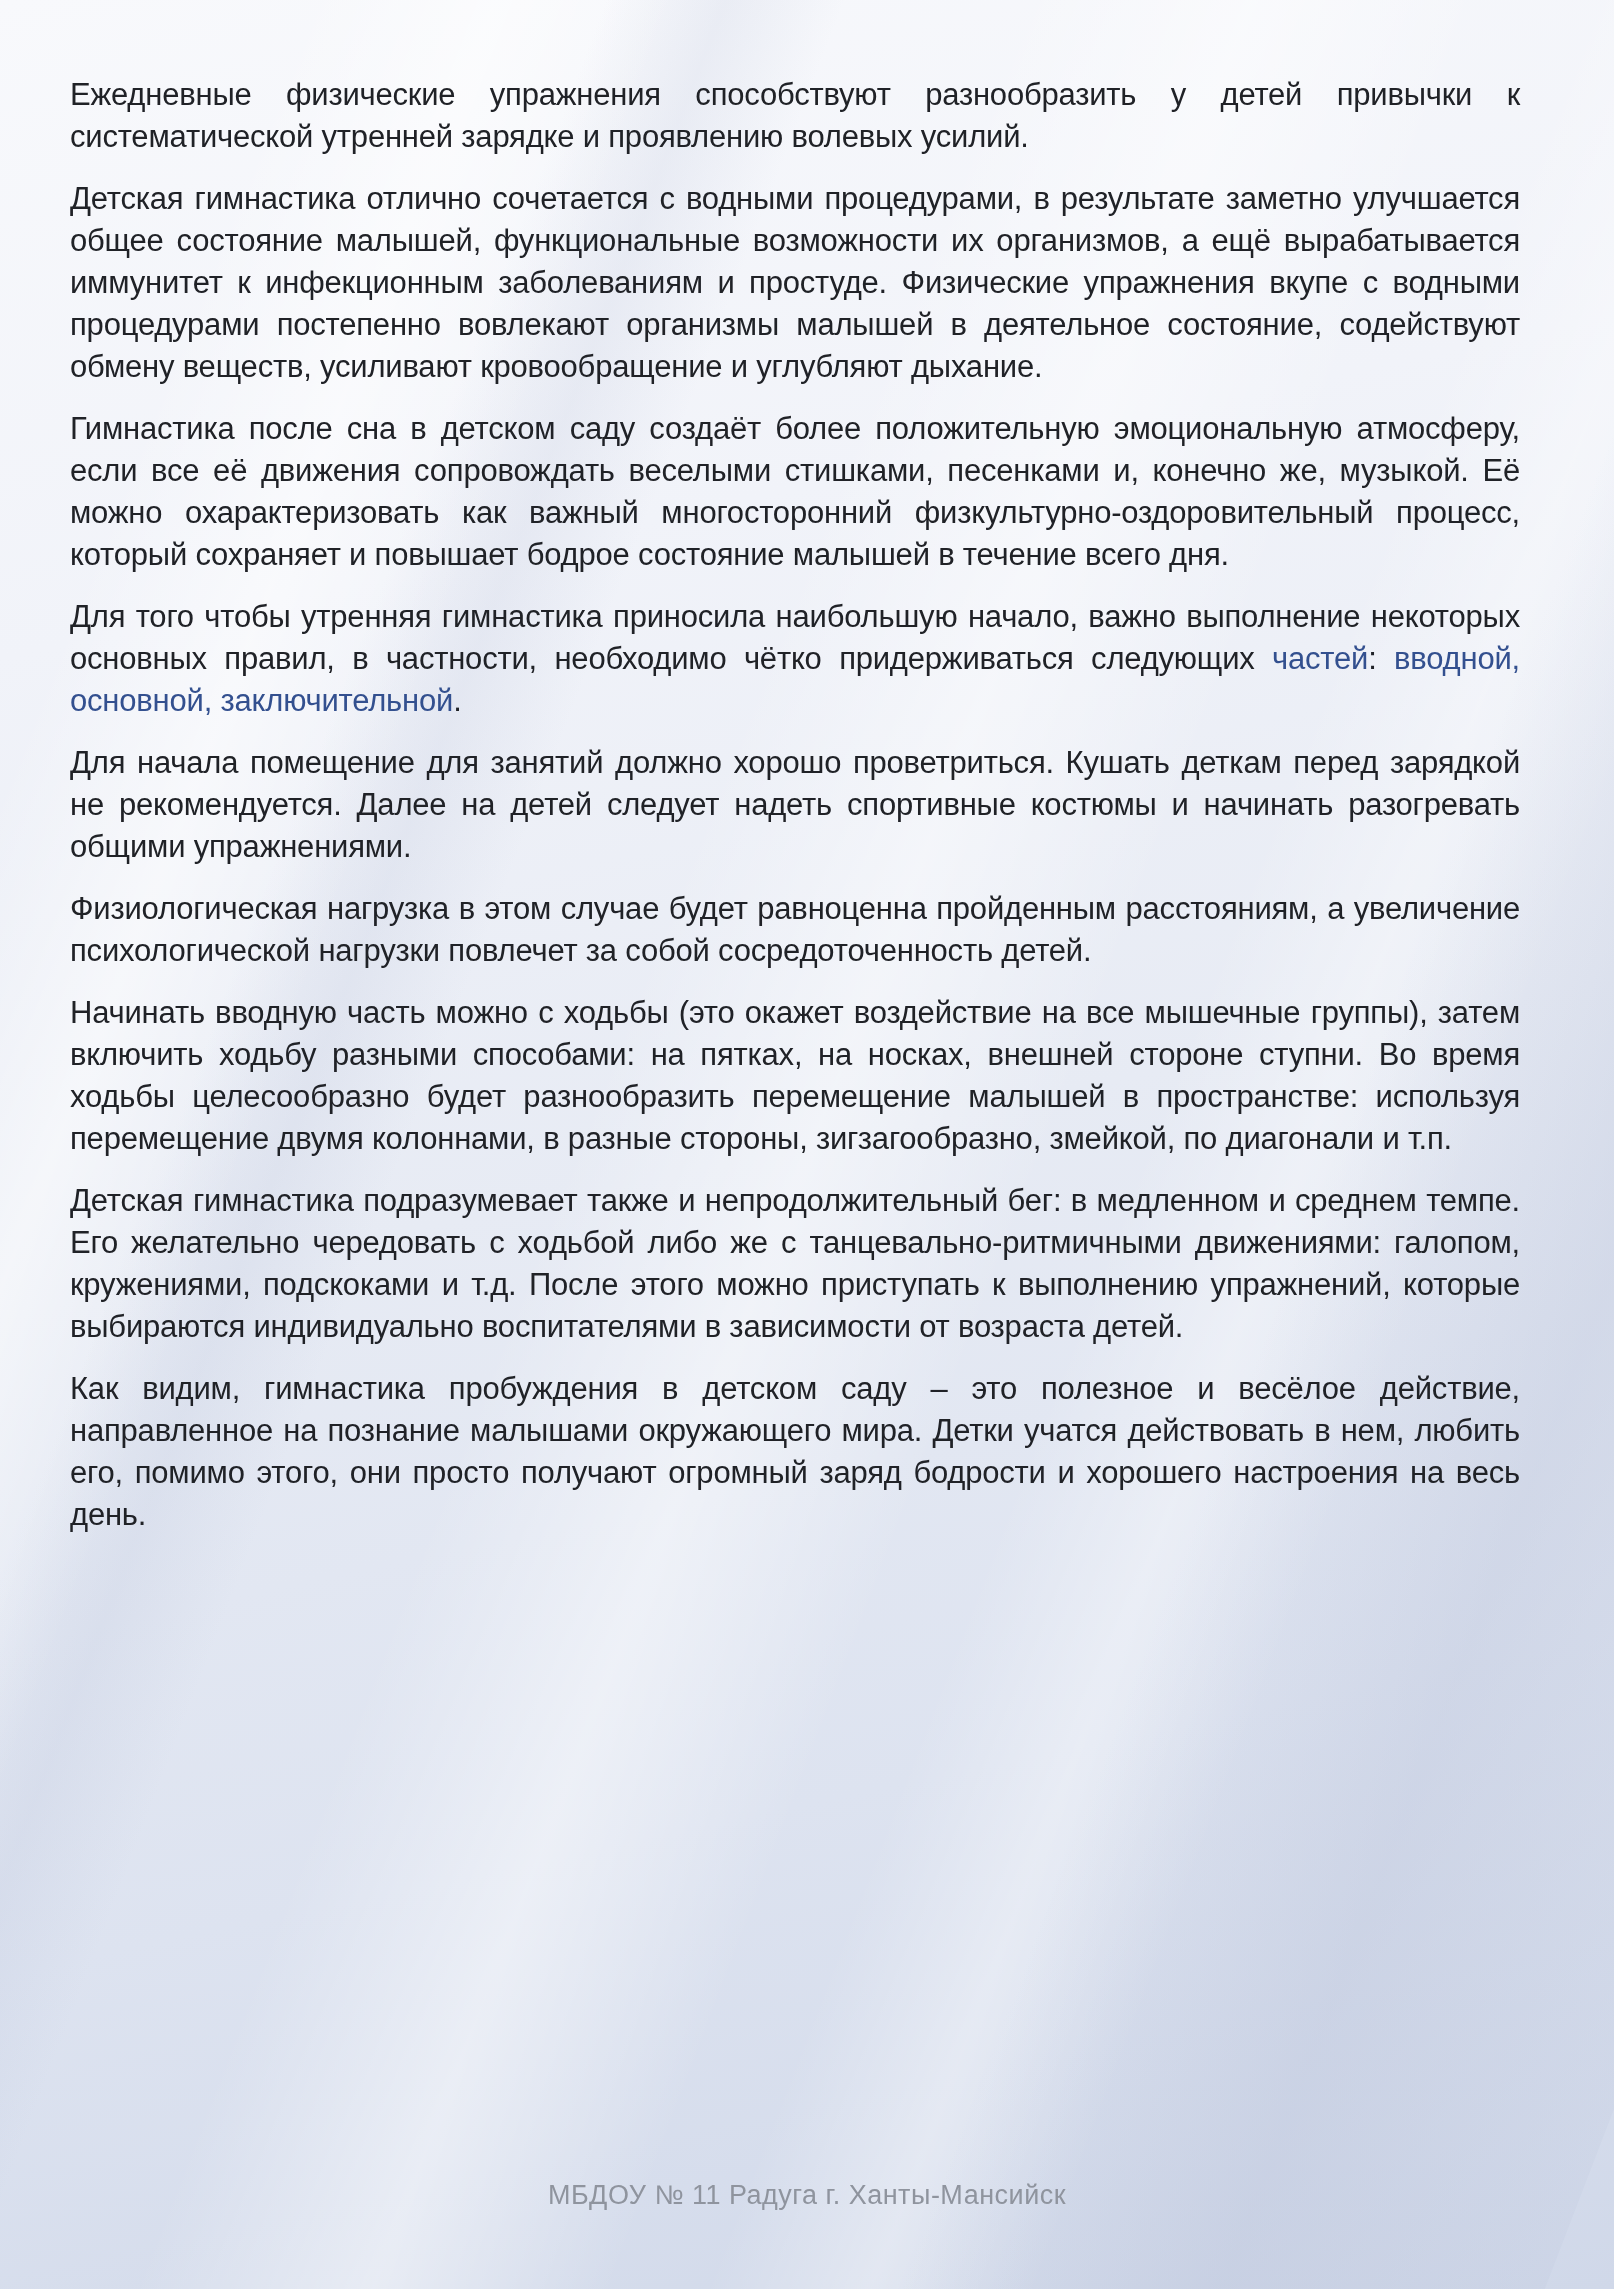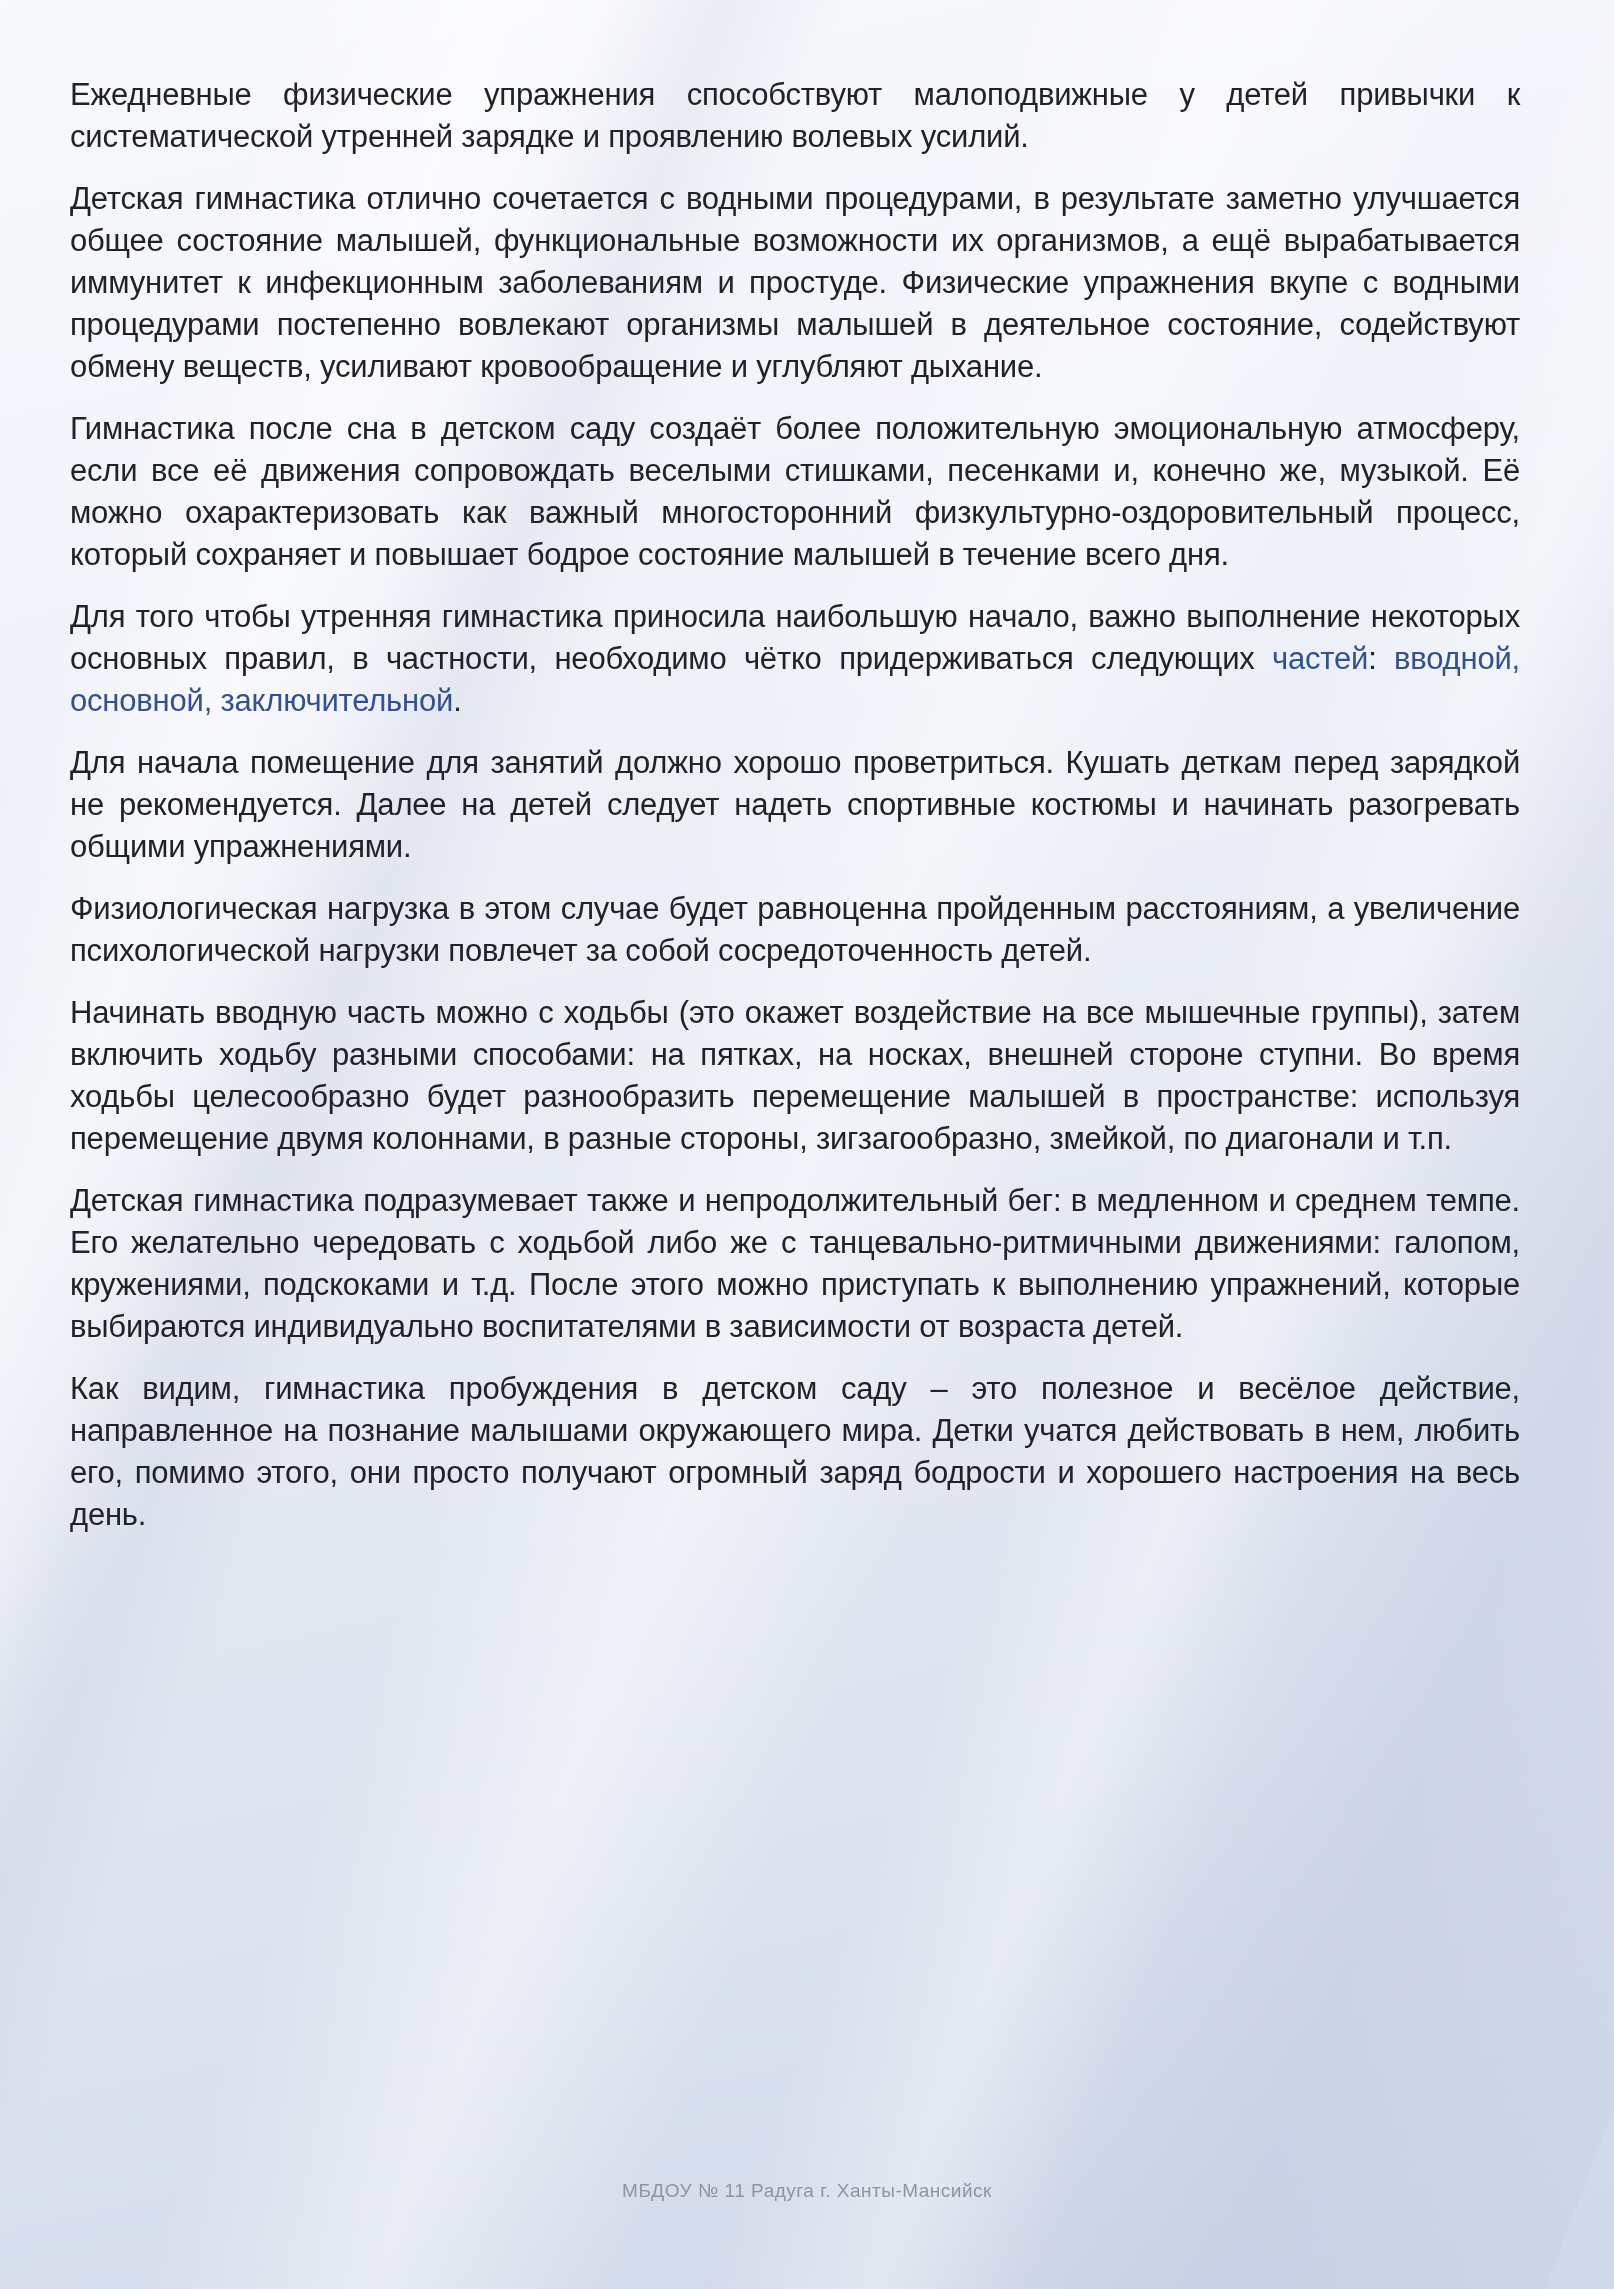--- a/index.html
+++ b/index.html
@@ -82,37 +82,37 @@
     color: var(--accent, #33508f);
     font-weight: normal;
   }
 
   .footer {
     position: absolute;
     top: 2180px;
     left: 0;
     right: 0;
     text-align: center;
-    font-size: 19px;
+    font-size: 27px;
     letter-spacing: 0.5px;
     color: var(--footer-text, #8f949e);
   }
 </style>
 </head>
 <body>
 
 <div class="decor s1"></div>
 <div class="decor s5"></div>
 <div class="decor s2"></div>
 <div class="decor s3"></div>
 <div class="decor s4"></div>
 
 <main class="page">
   <article class="article">
-      <p class="para"><span>Ежедневные физические упражнения способствуют малоподвижные у детей привычки к систематической утренней зарядке и проявлению волевых усилий.</span></p>
+      <p class="para"><span>Ежедневные физические упражнения способствуют разнообразить у детей привычки к систематической утренней зарядке и проявлению волевых усилий.</span></p>
       <p class="para"><span>Детская гимнастика отлично сочетается с водными процедурами, в результате заметно улучшается общее состояние малышей, функциональные возможности их организмов, а ещё вырабатывается иммунитет к инфекционным заболеваниям и простуде. Физические упражнения вкупе с водными процедурами постепенно вовлекают организмы малышей в деятельное состояние, содействуют обмену веществ, усиливают кровообращение и углубляют дыхание.</span></p>
       <p class="para"><span>Гимнастика после сна в детском саду создаёт более положительную эмоциональную атмосферу, если все её движения сопровождать веселыми стишками, песенками и, конечно же, музыкой. Её можно охарактеризовать как важный многосторонний физкультурно-оздоровительный процесс, который сохраняет и повышает бодрое состояние малышей в течение всего дня.</span></p>
       <p class="para"><span>Для того чтобы утренняя гимнастика приносила наибольшую начало, важно выполнение некоторых основных правил, в частности, необходимо чётко придерживаться следующих </span><span class="accent">частей</span><span>: </span><span class="accent">вводной, основной, заключительной</span><span>.</span></p>
       <p class="para"><span>Для начала помещение для занятий должно хорошо проветриться. Кушать деткам перед зарядкой не рекомендуется. Далее на детей следует надеть спортивные костюмы и начинать разогревать общими упражнениями.</span></p>
       <p class="para"><span>Физиологическая нагрузка в этом случае будет равноценна пройденным расстояниям, а увеличение психологической нагрузки повлечет за собой сосредоточенность детей.</span></p>
       <p class="para"><span>Начинать вводную часть можно с ходьбы (это окажет воздействие на все мышечные группы), затем включить ходьбу разными способами: на пятках, на носках, внешней стороне ступни. Во время ходьбы целесообразно будет разнообразить перемещение малышей в пространстве: используя перемещение двумя колоннами, в разные стороны, зигзагообразно, змейкой, по диагонали и т.п.</span></p>
       <p class="para"><span>Детская гимнастика подразумевает также и непродолжительный бег: в медленном и среднем темпе. Его желательно чередовать с ходьбой либо же с танцевально-ритмичными движениями: галопом, кружениями, подскоками и т.д. После этого можно приступать к выполнению упражнений, которые выбираются индивидуально воспитателями в зависимости от возраста детей.</span></p>
       <p class="para"><span>Как видим, гимнастика пробуждения в детском саду – это полезное и весёлое действие, направленное на познание малышами окружающего мира. Детки учатся действовать в нем, любить его, помимо этого, они просто получают огромный заряд бодрости и хорошего настроения на весь день.</span></p>
     </article>
   <footer class="footer">МБДОУ № 11 Радуга г. Ханты-Мансийск</footer>

